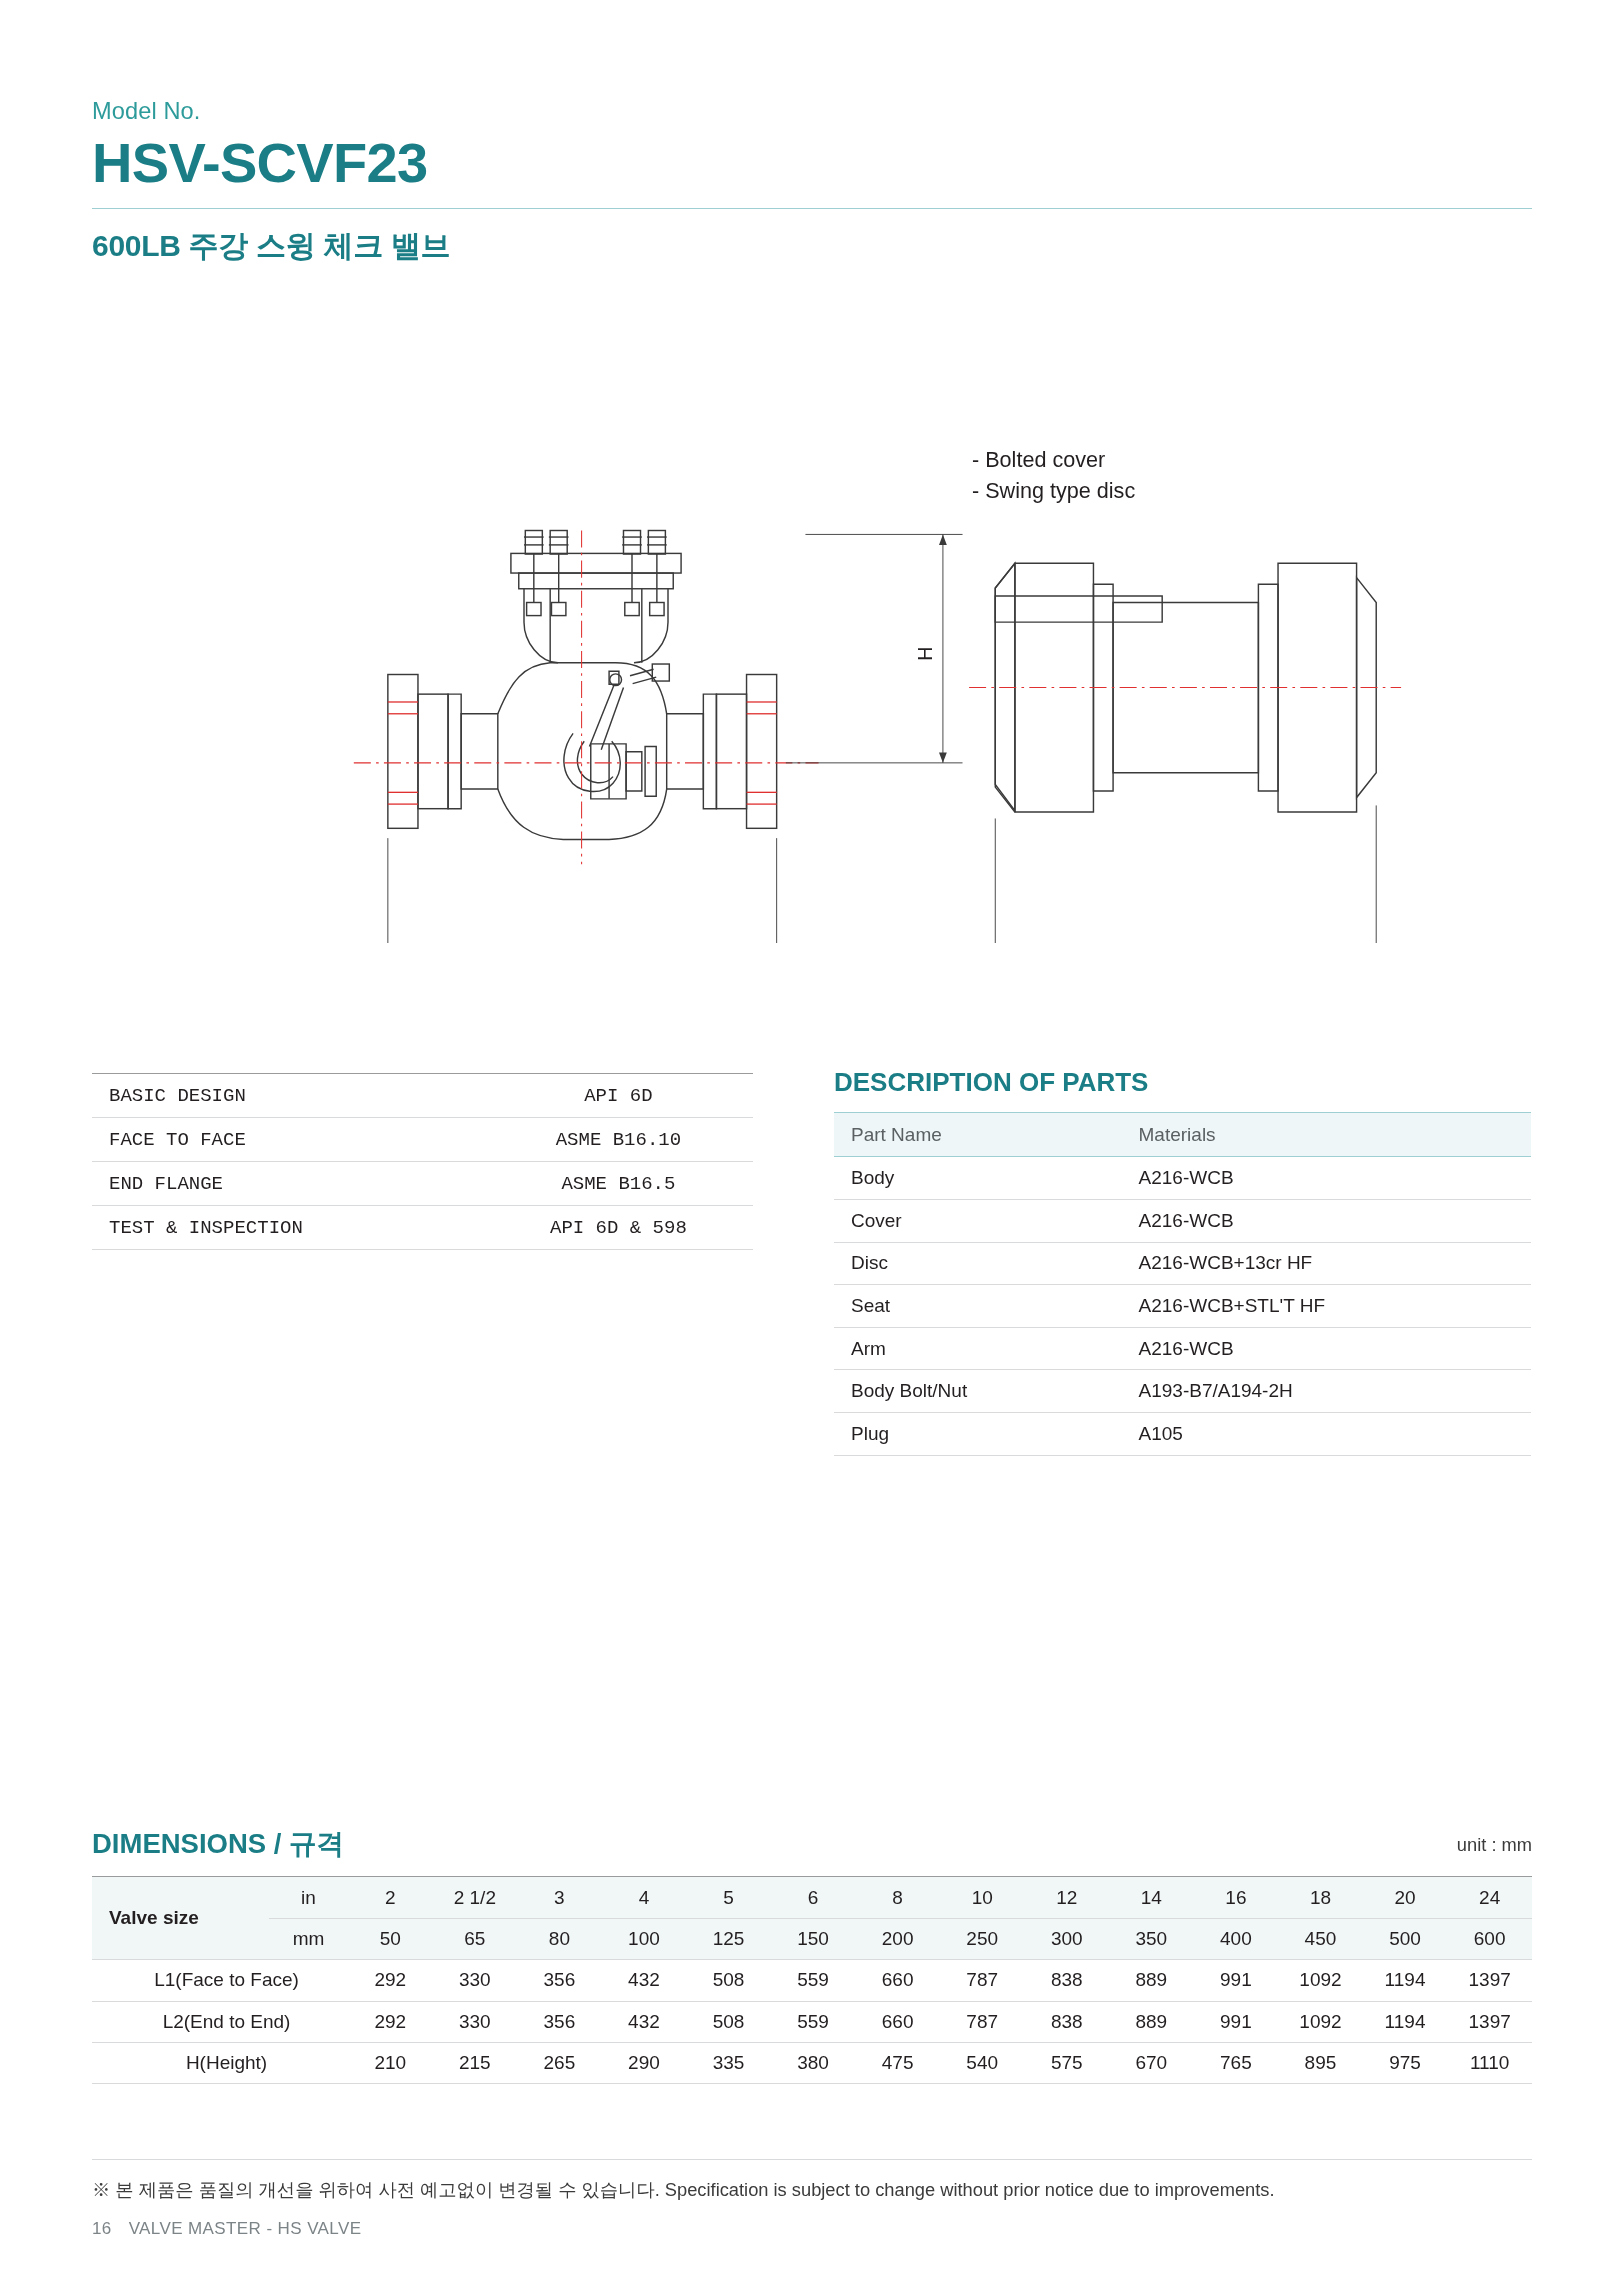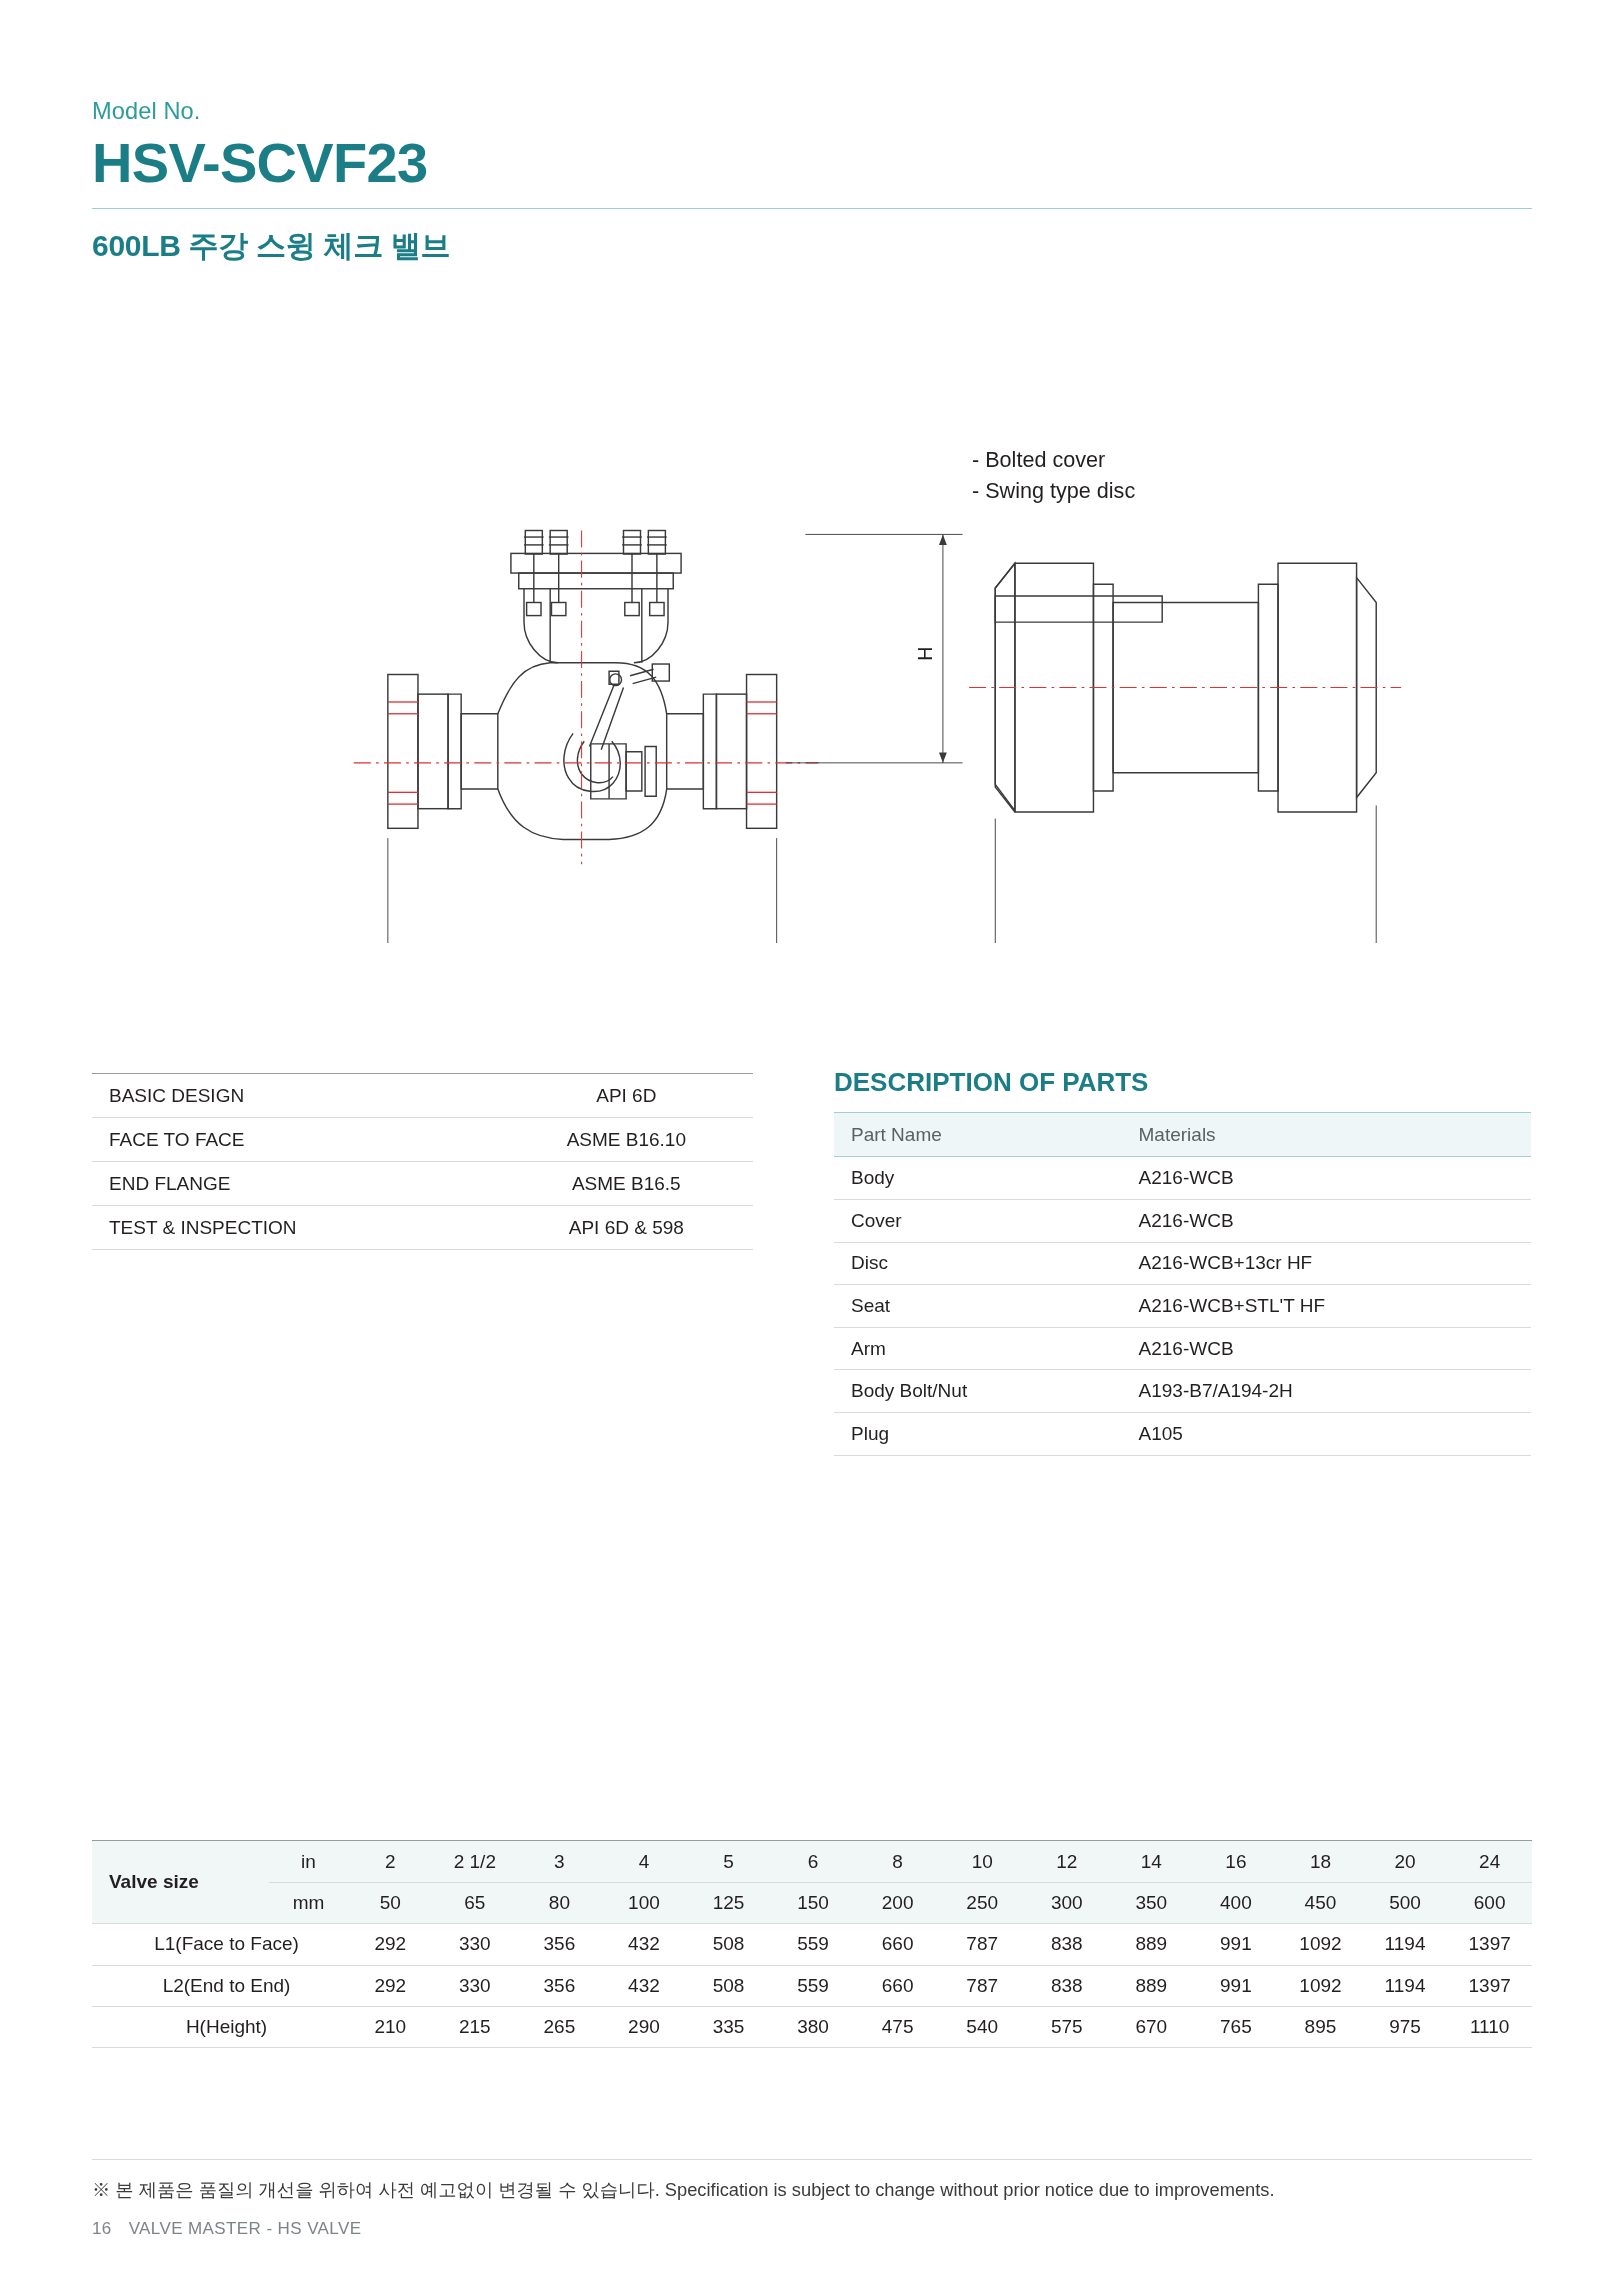--- a/index.html
+++ b/index.html
@@ -82,20 +82,21 @@
     width: 661px;
   }
   .spec-left table {
     width: 100%;
     border-collapse: collapse;
     font-size: 19px;
   }
   .spec-left td {
     padding: 10.5px 6.5px 10.5px 17px;
     border-bottom: 0.7px solid #d9dadb;
+    font-family: Liberation Mono, monospace;
   }
   .spec-left tr:first-child td { border-top: 0.7px solid #9a9b9d; }
   .spec-left td.val { text-align: center; padding-left: 0; }
 
   .parts {
     position: absolute;
     left: 834px;
     top: 1067px;
     width: 697px;
   }
@@ -423,20 +424,24 @@
         </tr>
         <tr>
           <td>Plug</td>
           <td class="c2">A105</td>
         </tr>
       </tbody>
     </table>
   </div>
 
   <div class="dims">
+    <div class="dims-head">
+      <div class="dims-title">DIMENSIONS  / 규격</div>
+      <div class="dims-unit">unit : mm</div>
+    </div>
     <table>
       <colgroup>
         <col class="lab">
           <col class="unit">
         <col>
           <col>
           <col>
           <col>
           <col>
           <col>

